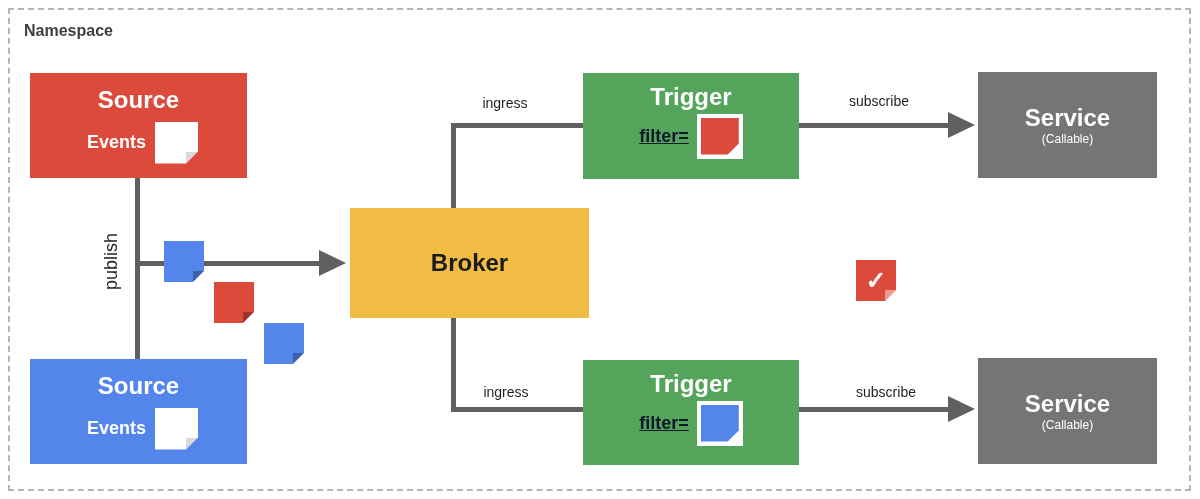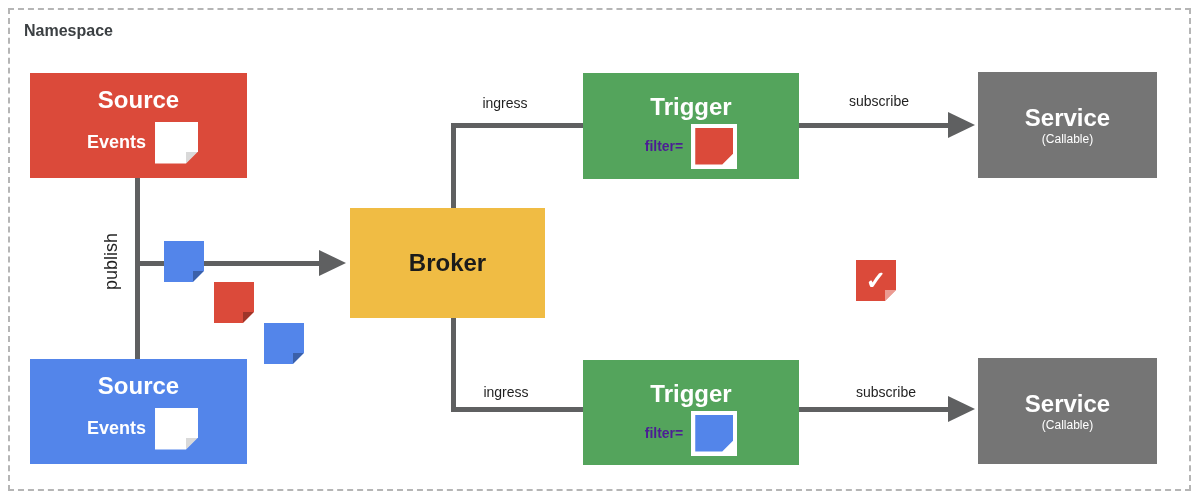--- a/index.html
+++ b/index.html
@@ -18,29 +18,29 @@
   .node-title { font-size:24px; font-weight:bold; color:#ffffff; line-height:1.15; }
   .node-sub   { font-size:12px; color:#ffffff; line-height:1.2; }
 
   .src-red  { left:30px;  top:73px;  width:217px; height:105px; background:#db4a3a; }
   .src-blue { left:30px;  top:359px; width:217px; height:105px; background:#5385ea; }
   .src-red .node-title, .src-blue .node-title { margin-top:13px; }
 
   .events-row { display:flex; align-items:center; gap:9px; margin-top:8px;margin-left:8px; }
   .events-label { font-size:18px; font-weight:bold; color:#ffffff; }
 
-  .broker { left:350px; top:208px; width:195px; height:110px; background:#f0bc44;
+  .broker { left:350px; top:208px; width:239px; height:110px; background:#f0bc44;
             justify-content:center; }
   .broker .node-title { color:#1b1b1b; }
 
   .trig-top    { left:583px; top:73px;  width:216px; height:106px; background:#54a45c; }
   .trig-bottom { left:583px; top:360px; width:216px; height:105px; background:#54a45c; }
-  .trig-top .node-title, .trig-bottom .node-title { margin-top:20px; }
+  .trig-top .node-title, .trig-bottom .node-title { margin-top:10px; }
   .filter-row { display:flex; align-items:center; gap:8px; margin-top:3px; }
-  .filter-label { font-size:14px; font-weight:bold; color:#4c1d95; }
+  .filter-label { font-size:18px; font-weight:bold; color:#0f172a;text-decoration:underline; }
 
   .svc-top    { left:978px; top:72px;  width:179px; height:106px; background:#757575;
                 justify-content:center; }
   .svc-bottom { left:978px; top:358px; width:179px; height:106px; background:#757575;
                 justify-content:center; }
 
   
   .line { background:#5f6061; }
   .v-sources   { left:135px; top:178px; width:5px;  height:181px; }
   .h-publish   { left:135px; top:261px; width:186px; height:5px; }

